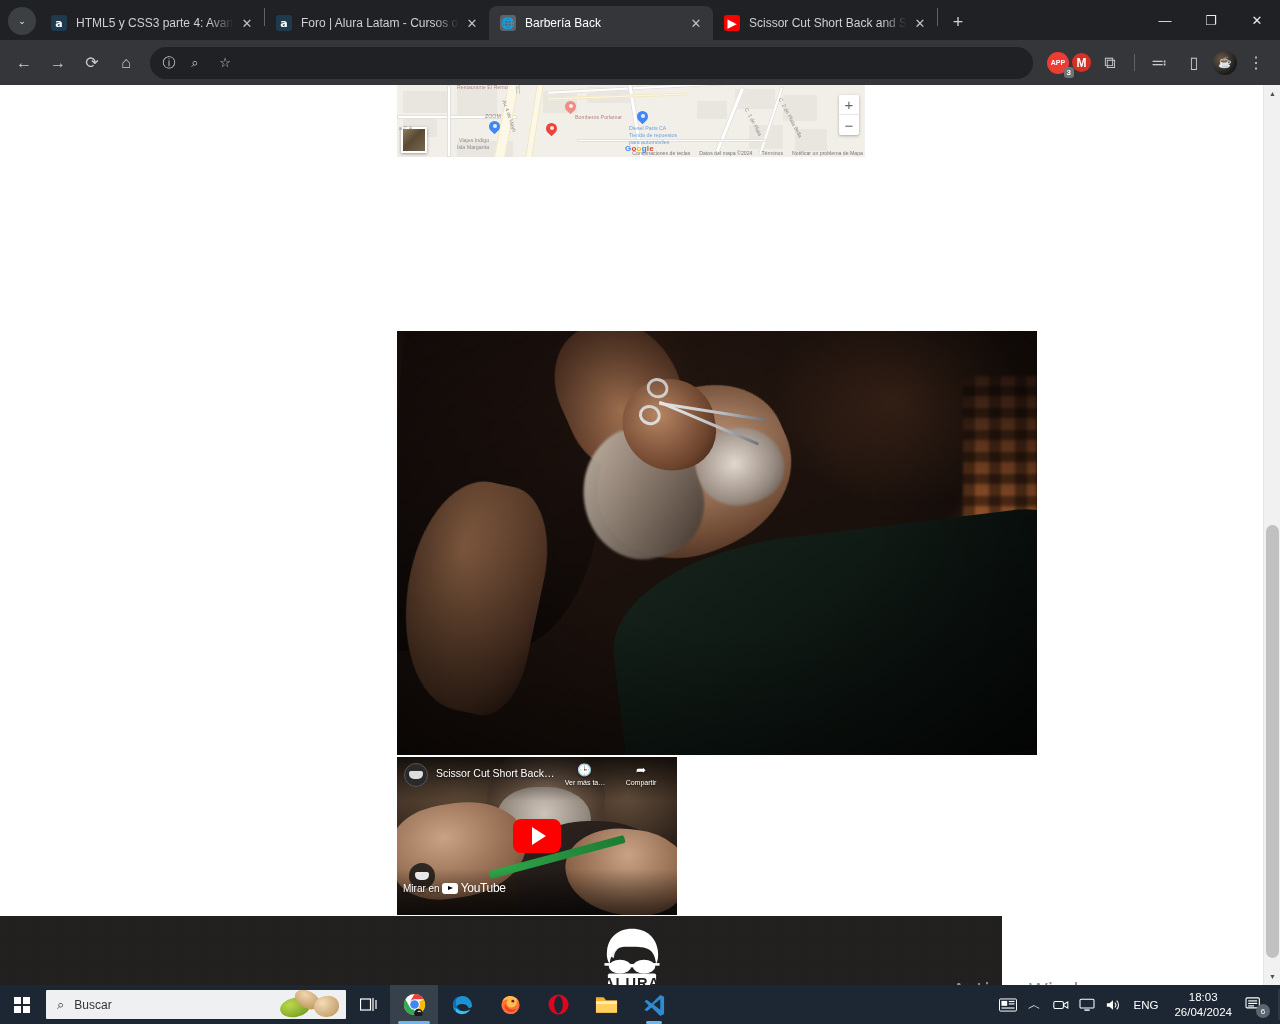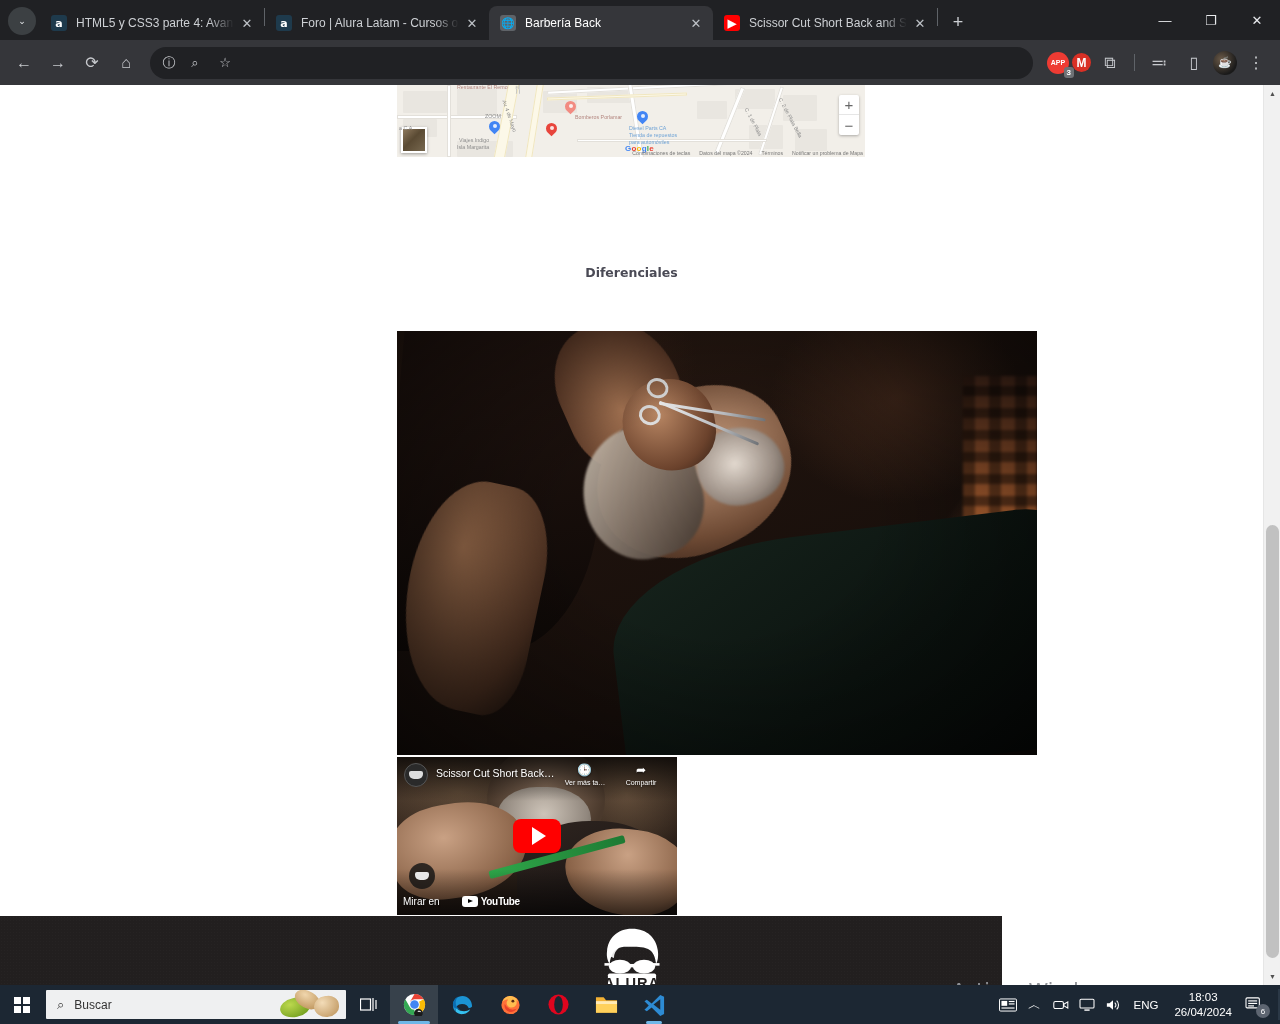--- a/index.html
+++ b/index.html
@@ -345,33 +345,33 @@
   .yt-play::after {
     content:''; border-left: 14px solid #fff;
     border-top: 9px solid transparent; border-bottom: 9px solid transparent;
     margin-left: 3px;
   }
   .yt-bottom {
     position: absolute; left: 0; bottom: 0; right: 0; height: 46px;
     background: linear-gradient(0deg, rgba(0,0,0,.62), rgba(0,0,0,0));
   }
   .yt-watch {
-    position: absolute; left: 6px; bottom: 8px;
-    display: flex; align-items: center; gap: 22px; cursor: pointer;
+    position: absolute; left: 6px; bottom: 20px;
+    display: flex; align-items: center; gap: 2px; cursor: pointer;
   }
   .yt-watch .lbl { color: #fff; font-size: 10px; text-shadow: 0 1px 2px rgba(0,0,0,.7); }
   .yt-logo { display: flex; align-items: center; gap: 3px; }
   .yt-logo .pl {
     width: 16px; height: 11px; background: #fff; border-radius: 3px; position: relative;
   }
   .yt-logo .pl::after {
     content:''; position:absolute; left:6px; top:3px;
     border-left: 5px solid #000; border-top: 2.5px solid transparent; border-bottom: 2.5px solid transparent;
   }
-  .yt-logo .wd { color:#fff; font-size: 10px; font-weight: bold; letter-spacing: -.3px; }
+  .yt-logo .wd { color:#fff; font-size: 12px; font-weight: normal; letter-spacing: -.3px; }
   .yt-circlebadge {
     position: absolute; left: 12px; bottom: 26px; width: 26px; height: 26px;
     border-radius: 50%; background: rgba(20,20,20,.82);
     display:flex;align-items:center;justify-content:center;
   }
   .yt-circlebadge .cap { width: 14px; height: 8px; border-radius: 2px 2px 5px 5px; background: #e8e8e8; }
 
   
   .footer {
     position: absolute; left: 0; top: 831px; width: 1002px; height: 69px;
@@ -608,21 +608,20 @@
         <div class="map-lbl grey" style="left:386px;top:12px;transform:rotate(62deg);transform-origin:left top;">C. 2 de Plata Bella</div>
 
         <div class="map-attr">
           <span>Combinaciones de teclas</span>
           <span>Datos del mapa ©2024</span>
           <span>Términos</span>
           <span>Notificar un problema de Mapa</span>
         </div>
       </div>
 
-      <h2 class="h-diferenciales">Diferenciales</h2>
 
 
       <div class="hero">
         <div class="hero-bg"></div>
         <div class="hero-window"></div>
         <div class="hero-lamp" style="left:588px;top:228px;width:40px;height:40px;"></div>
         <div class="hero-lamp" style="left:610px;top:258px;width:34px;height:34px;"></div>
         <div class="hero-barber"></div>
         <div class="hero-arm"></div>
         <div class="hero-arm2"></div>

